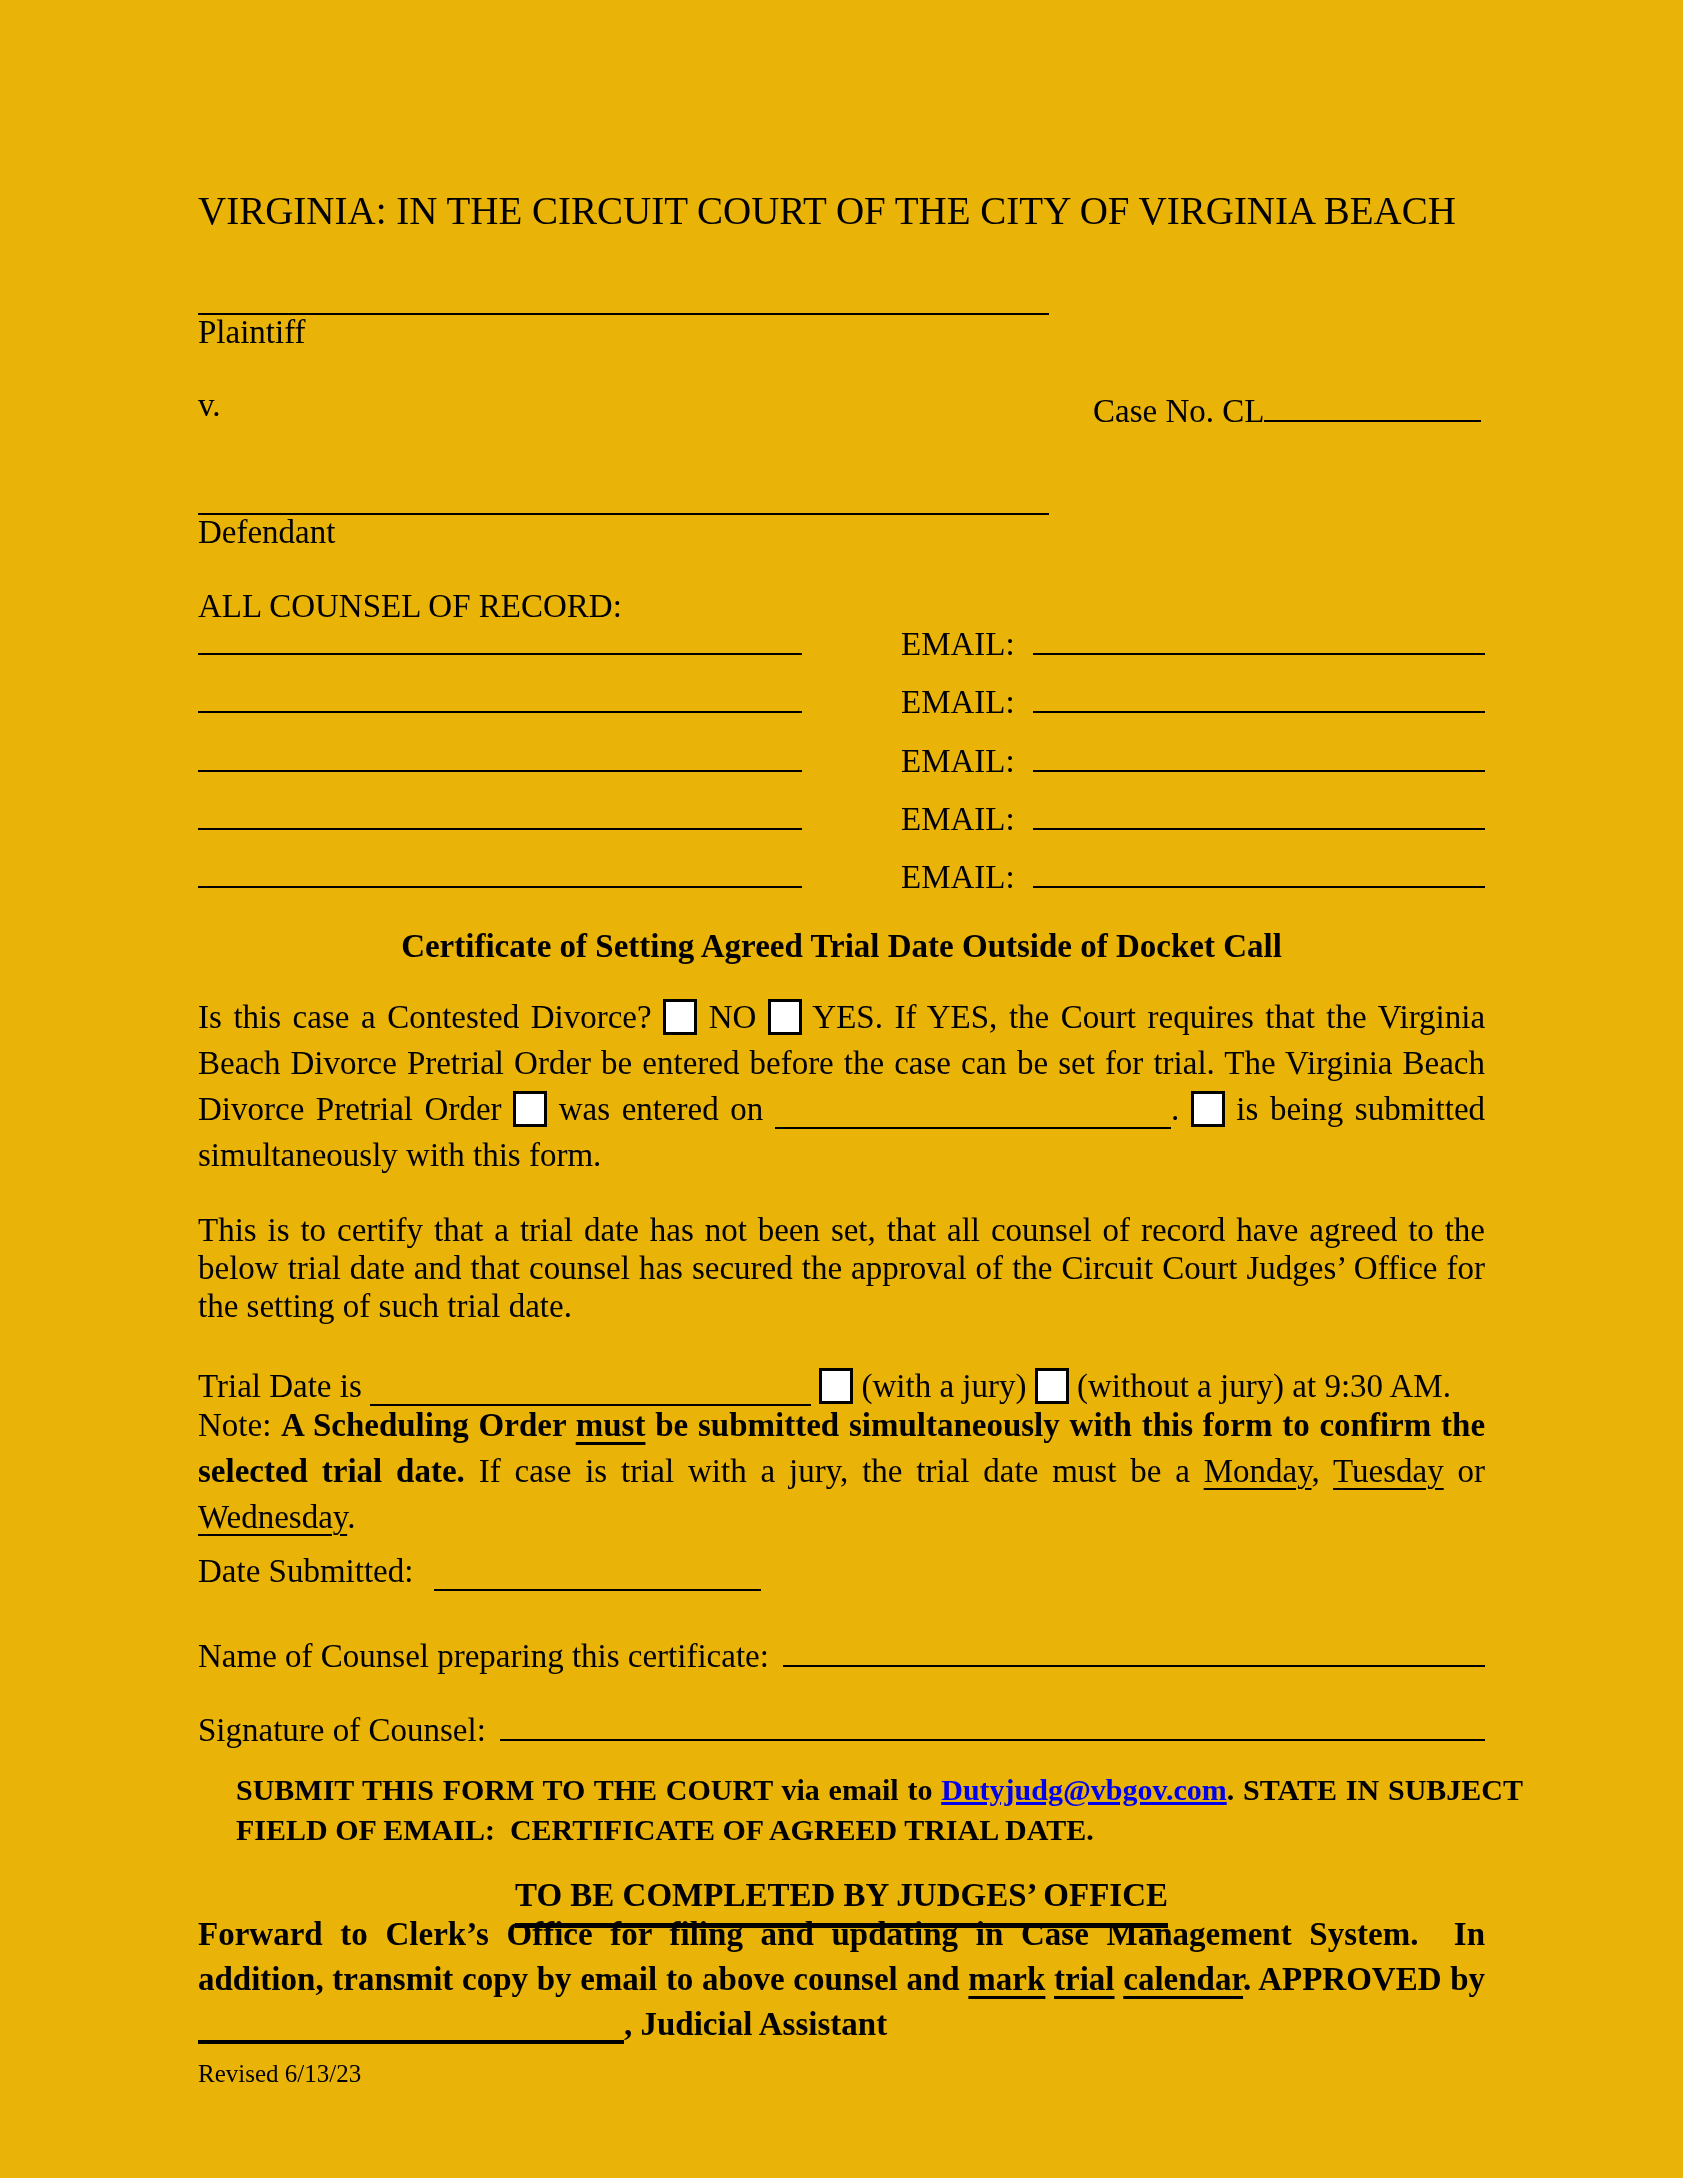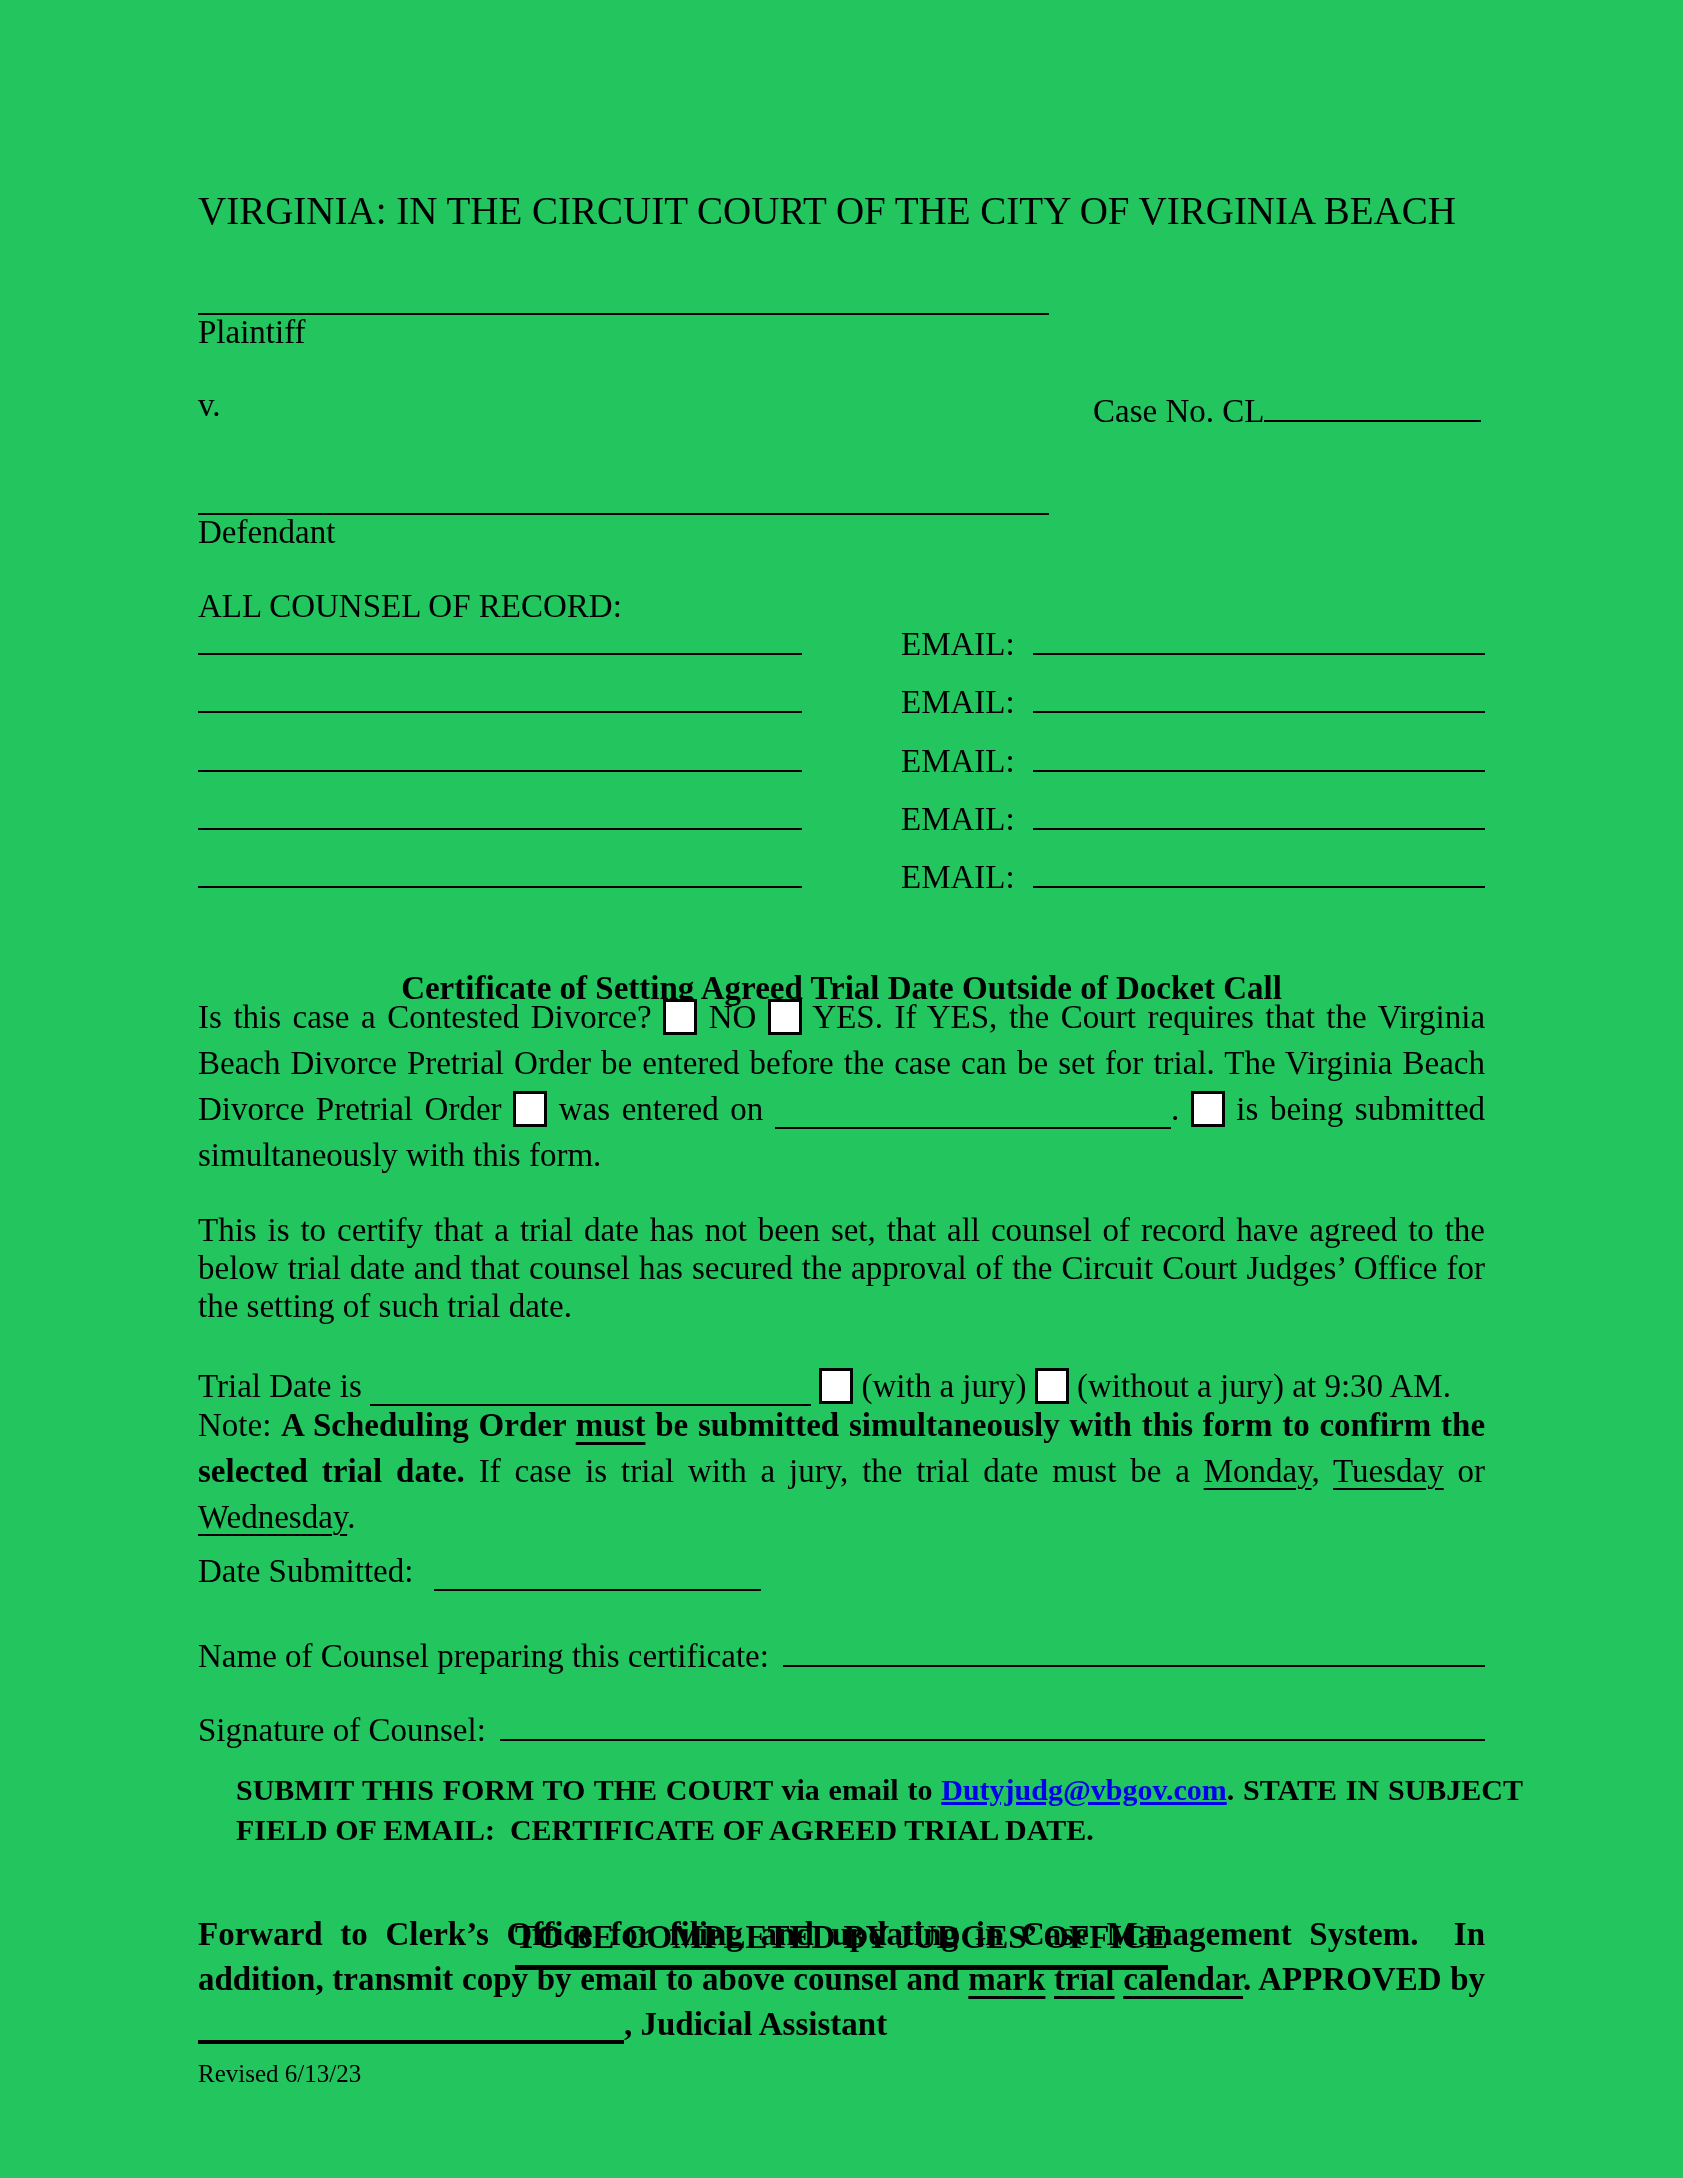--- a/index.html
+++ b/index.html
@@ -1,26 +1,26 @@
 <!DOCTYPE html>
 <html><head>
 <meta charset="utf-8">
 <style>
   html,body{margin:0;padding:0;background:#e8e8e8;}
   #page{
     position:relative;
     width:1683px;height:2178px;
-    background:#22c55e;
+    background:#eab308;
     font-family:"Liberation Serif","DejaVu Serif",serif;
     color:#000;
     font-size:33px;
     overflow:hidden;
   }
   .abs{position:absolute;left:198px;width:1287px;line-height:40px;}
-  .center{text-align:center;margin-top:42px;}
+  .center{text-align:center;}
   .just{text-align:justify;}
   .bold{font-weight:bold;}
   
   .blank{
     display:inline-block;
     height:12px;
     border-bottom:2px solid #000;
     margin-bottom:-9px;
   }
   .rule{position:absolute;border-top:2px solid #000;}

